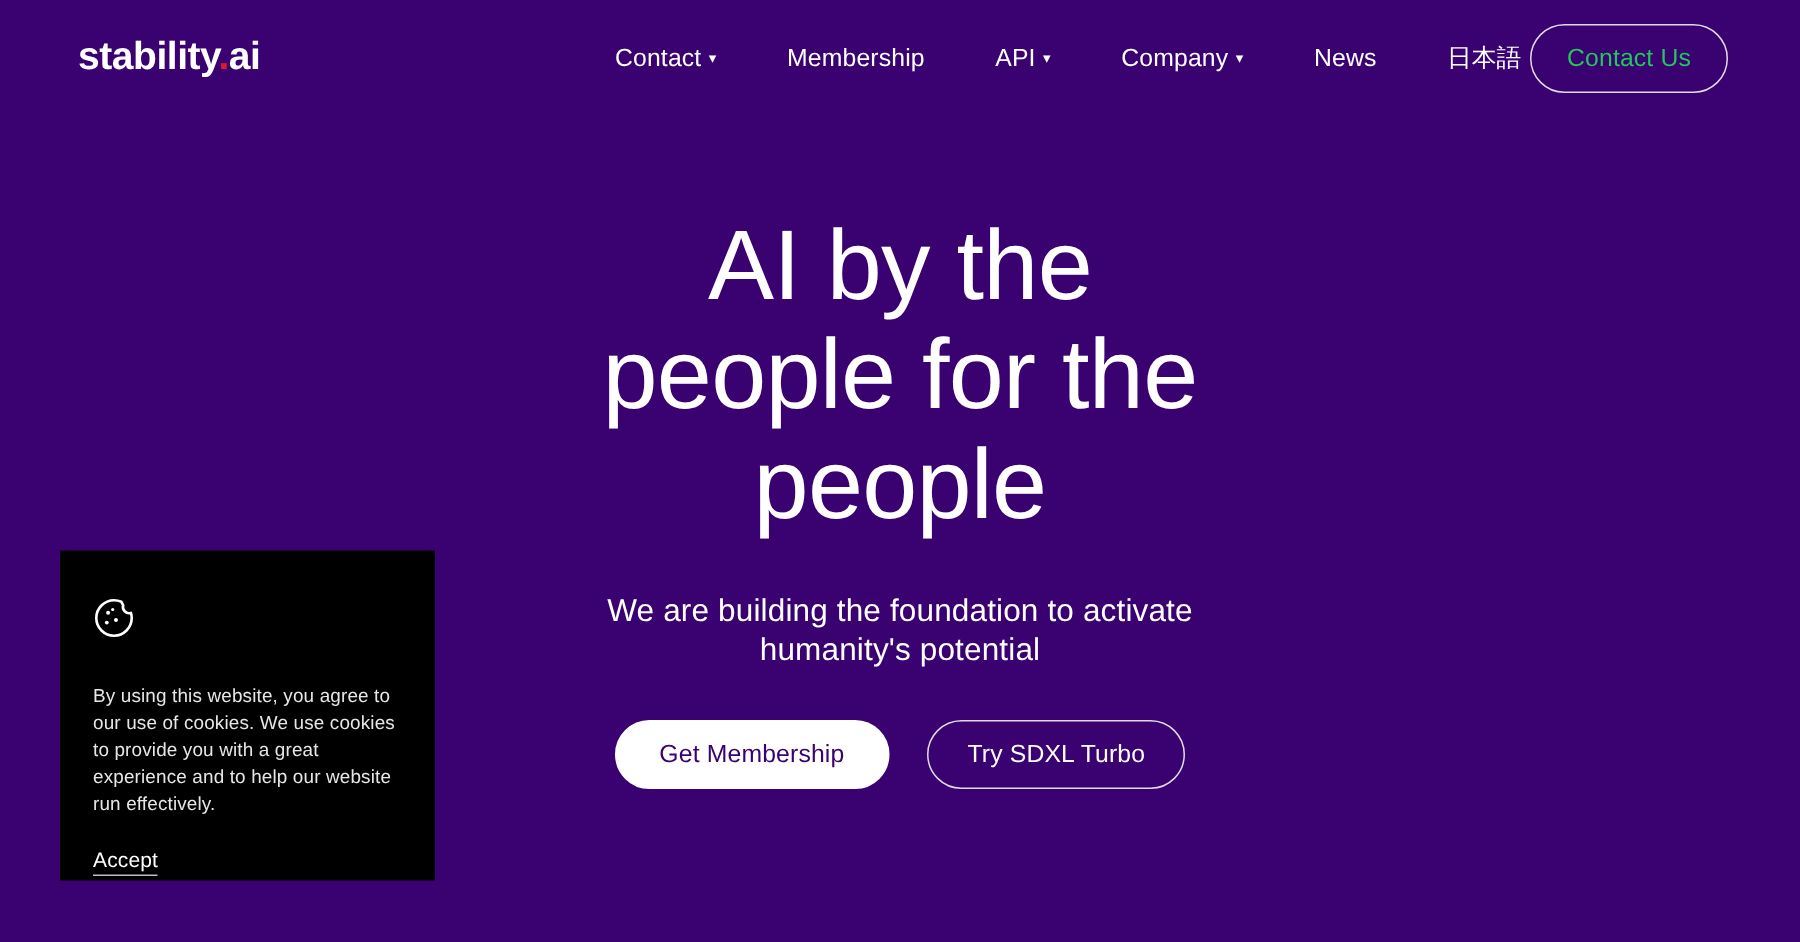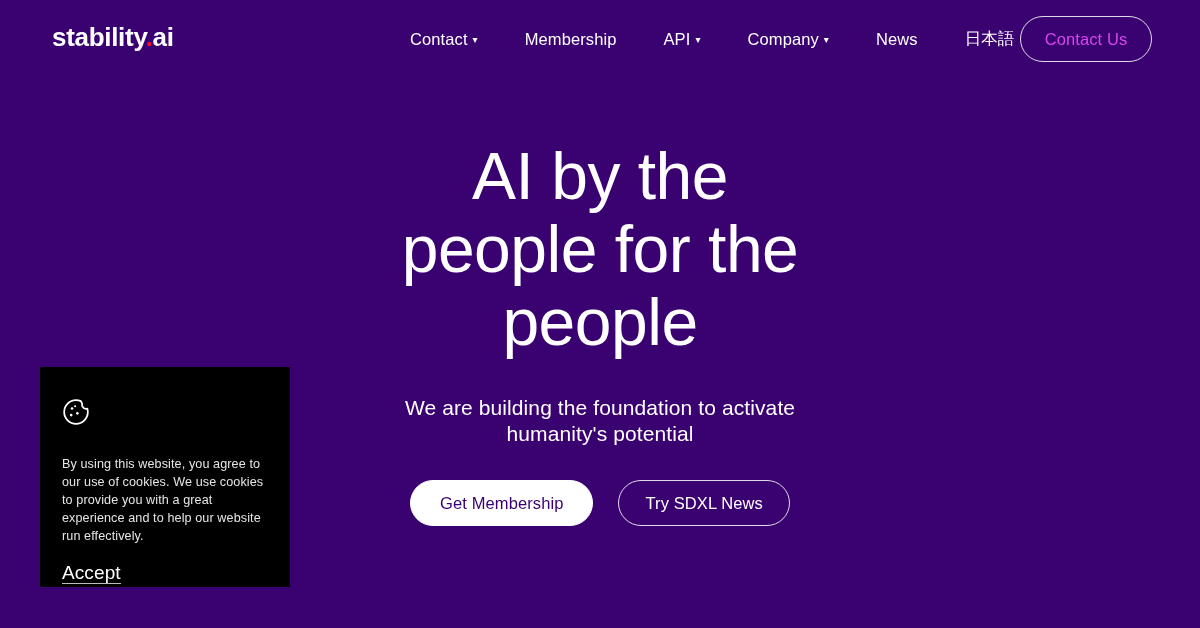--- a/index.html
+++ b/index.html
@@ -76,21 +76,21 @@
 
   .contact-btn {
     position: absolute;
     left: 1020px;
     top: 16px;
     width: 132px;
     height: 46px;
     border: 1px solid rgba(255,255,255,0.85);
     border-radius: 999px;
     background: transparent;
-    color: #d946ef;
+    color: #22c55e;
     font-family: "Liberation Sans", sans-serif;
     font-size: 16.5px;
     letter-spacing: 0.1px;
     display: flex;
     align-items: center;
     justify-content: center;
     cursor: pointer;
   }
 
   
@@ -188,21 +188,21 @@
     color: #e6e6e6;
     font-size: 12.6px;
     line-height: 18px;
     letter-spacing: 0.1px;
   }
 
   .cookie-accept {
     display: inline-block;
     margin-top: 20px;
     color: #ffffff;
-    font-size: 19px;
+    font-size: 14px;
     line-height: 16px;
     letter-spacing: 0.1px;
     border-bottom: 1px solid #bdbdbd;
     padding-bottom: 2px;
     cursor: pointer;
   }
 </style>
 </head>
 <body>
 
@@ -254,21 +254,21 @@
   <h1 class="hero-title">
     <span>AI by the</span><br>
     <span>people for the</span><br>
     <span>people</span>
   </h1>
 
   <p class="hero-sub">We are building the foundation to activate humanity's potential</p>
 
   <div class="cta-row">
     <button class="btn btn-primary">Get Membership</button>
-    <button class="btn btn-ghost">Try SDXL News</button>
+    <button class="btn btn-ghost">Try SDXL Turbo</button>
   </div>
 
 </section>
 
 <aside class="cookie-banner">
 
   <svg class="cookie-icon" viewBox="0 0 32 32" fill="none">
     <path d="M21.6 3.6 C19.9 2.9 18 2.5 16 2.5 C8.6 2.5 2.5 8.6 2.5 16 C2.5 23.4 8.6 29.5 16 29.5 C23.4 29.5 29.5 23.4 29.5 16 C29.5 14.6 29.3 13.3 28.9 12.1 C27.4 12.6 25.6 12.3 24.3 11.1 C22.9 9.8 22.5 7.9 23 6.2 C22.4 5.3 22 4.4 21.6 3.6 Z" stroke="#ffffff" stroke-width="2" stroke-linejoin="round"></path>
     <circle cx="11.5" cy="12" r="1.5" fill="#ffffff"></circle>
     <circle cx="17.5" cy="17.5" r="1.5" fill="#ffffff"></circle>

